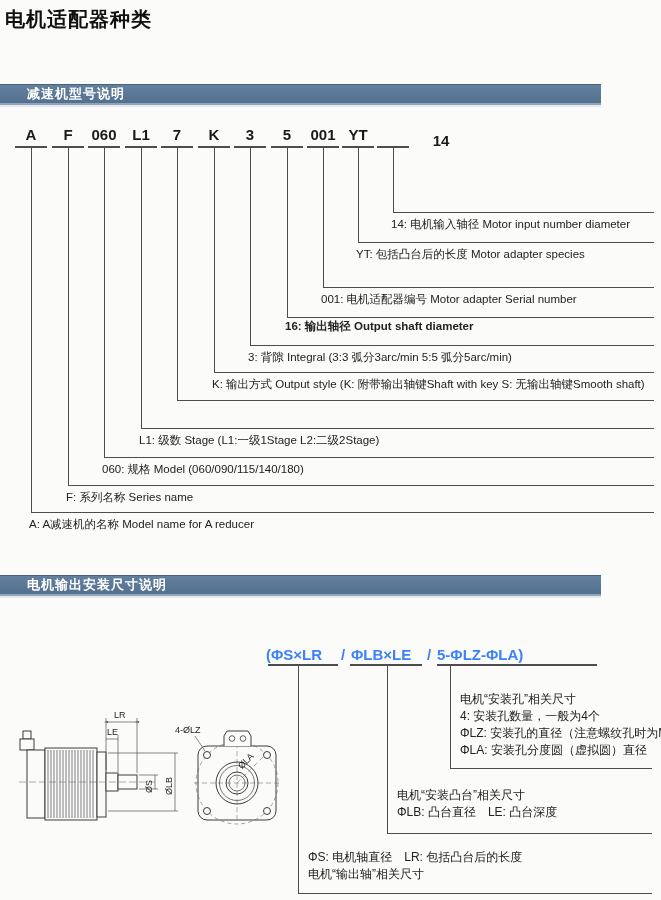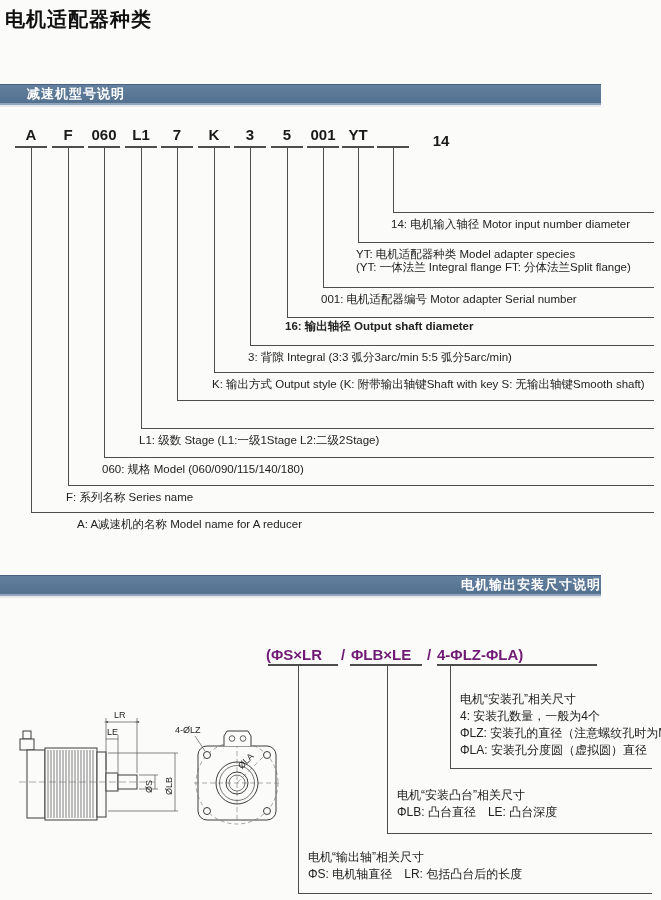--- a/index.html
+++ b/index.html
@@ -31,38 +31,38 @@
     font-size:15px;font-weight:bold;color:#1a1a1a;white-space:nowrap;
   }
   .ul{position:absolute;height:2px;background:#4d4d4d;}
   .vl{position:absolute;width:1px;background:#4d4d4d;}
   .hl{position:absolute;height:1px;background:#4d4d4d;}
   .expl{
     position:absolute;font-size:11.5px;color:#222;
     white-space:nowrap;line-height:13px;
   }
   .expl2{position:absolute;font-size:12px;color:#222;white-space:nowrap;line-height:17px;}
-  .fpart{position:absolute;top:646px;font-size:15px;font-weight:bold;color:#701a75;white-space:nowrap;}
+  .fpart{position:absolute;top:646px;font-size:15px;font-weight:bold;color:#3b82f6;white-space:nowrap;}
   svg text{font-family:"Liberation Sans","DejaVu Sans",sans-serif;}
 </style>
 </head>
 <body>
 
 <div class="abs" id="page-title">电机适配器种类</div>
 
 <div class="abs section-bar" style="top:84px;">
   <span class="bar-label">减速机型号说明</span>
 </div>
 
 <div class="abs" id="tree1" style="left:0;top:0;width:661px;height:560px;">
     <div class="code" style="left: 31px; top: 126px;">A</div>
     <div class="ul" style="left: 15px; top: 146px; width: 32px;"></div>
     <div class="vl" style="left: 31px; top: 148px; height: 364px;"></div>
     <div class="hl" style="left: 31px; top: 512px; width: 623px;"></div>
-    <div class="expl" style="left: 29px; top: 518px; margin-left: 48px;">
+    <div class="expl" style="left: 29px; top: 518px;">
       <div>A: A减速机的名称 Model name for A reducer</div>
     </div>
     <div class="code" style="left: 68px; top: 126px;">F</div>
     <div class="ul" style="left: 52px; top: 146px; width: 32px;"></div>
     <div class="vl" style="left: 68px; top: 148px; height: 337px;"></div>
     <div class="hl" style="left: 68px; top: 485px; width: 586px;"></div>
     <div class="expl" style="left: 66px; top: 491px;">
       <div>F: 系列名称 Series name</div>
     </div>
     <div class="code" style="left: 104px; top: 126px;">060</div>
@@ -109,49 +109,48 @@
     <div class="vl" style="left: 323px; top: 148px; height: 139px;"></div>
     <div class="hl" style="left: 323px; top: 287px; width: 331px;"></div>
     <div class="expl" style="left: 321px; top: 293px;">
       <div>001: 电机适配器编号 Motor adapter Serial number</div>
     </div>
     <div class="code" style="left: 358px; top: 126px;">YT</div>
     <div class="ul" style="left: 342px; top: 146px; width: 32px;"></div>
     <div class="vl" style="left: 358px; top: 148px; height: 94px;"></div>
     <div class="hl" style="left: 358px; top: 242px; width: 296px;"></div>
     <div class="expl" style="left: 356px; top: 248px;">
-      <div>YT: 电机适配器种类 Model adapter species</div>
-      <div>(YT: 一体法兰 Integral flange  FT: 分体法兰Split flange)</div>
+      <div>YT: 包括凸台后的长度 Motor adapter species</div>
     </div>
     <div class="code" style="left: 393px; top: 132px; margin-left: 48px;">14</div>
     <div class="ul" style="left: 377px; top: 146px; width: 32px;"></div>
     <div class="vl" style="left: 393px; top: 148px; height: 64px;"></div>
     <div class="hl" style="left: 393px; top: 212px; width: 261px;"></div>
     <div class="expl" style="left: 391px; top: 218px;">
       <div>14: 电机输入轴径 Motor input number diameter</div>
     </div>
   </div>
 
-<div class="abs section-bar" style="top:575px;text-align:right;">
+<div class="abs section-bar" style="top:575px;">
   <span class="bar-label">电机输出安装尺寸说明</span>
 </div>
 
 <span class="fpart" style="left:266px;">(ΦS×LR</span>
 <span class="fpart" style="left:341px;">/</span>
 <span class="fpart" style="left:351px;">ΦLB×LE</span>
 <span class="fpart" style="left:427px;">/</span>
-<span class="fpart" style="left:437px;">4-ΦLZ-ΦLA)</span>
+<span class="fpart" style="left:437px;">5-ΦLZ-ΦLA)</span>
 
 <div class="abs" id="tree2" style="left:0;top:0;width:661px;height:900px;">
     <div class="ul" style="left: 268px; top: 664px; width: 70px;"></div>
     <div class="vl" style="left: 298px; top: 666px; height: 227px;"></div>
     <div class="hl" style="left: 298px; top: 893px; width: 354px;"></div>
     <div class="expl2" style="left: 308px; top: 849px;">
+      <div>ΦS: 电机轴直径　LR: 包括凸台后的长度</div>
       <div>电机“输出轴”相关尺寸</div>
-      <div>ΦS: 电机轴直径　LR: 包括凸台后的长度</div>
     </div>
     <div class="ul" style="left: 350px; top: 664px; width: 72px;"></div>
     <div class="vl" style="left: 387px; top: 666px; height: 167px;"></div>
     <div class="hl" style="left: 387px; top: 833px; width: 265px;"></div>
     <div class="expl2" style="left: 397px; top: 787px;">
       <div>电机“安装凸台”相关尺寸</div>
       <div>ΦLB: 凸台直径　LE: 凸台深度</div>
     </div>
     <div class="ul" style="left: 437px; top: 664px; width: 160px;"></div>
     <div class="vl" style="left: 450px; top: 666px; height: 102px;"></div>

